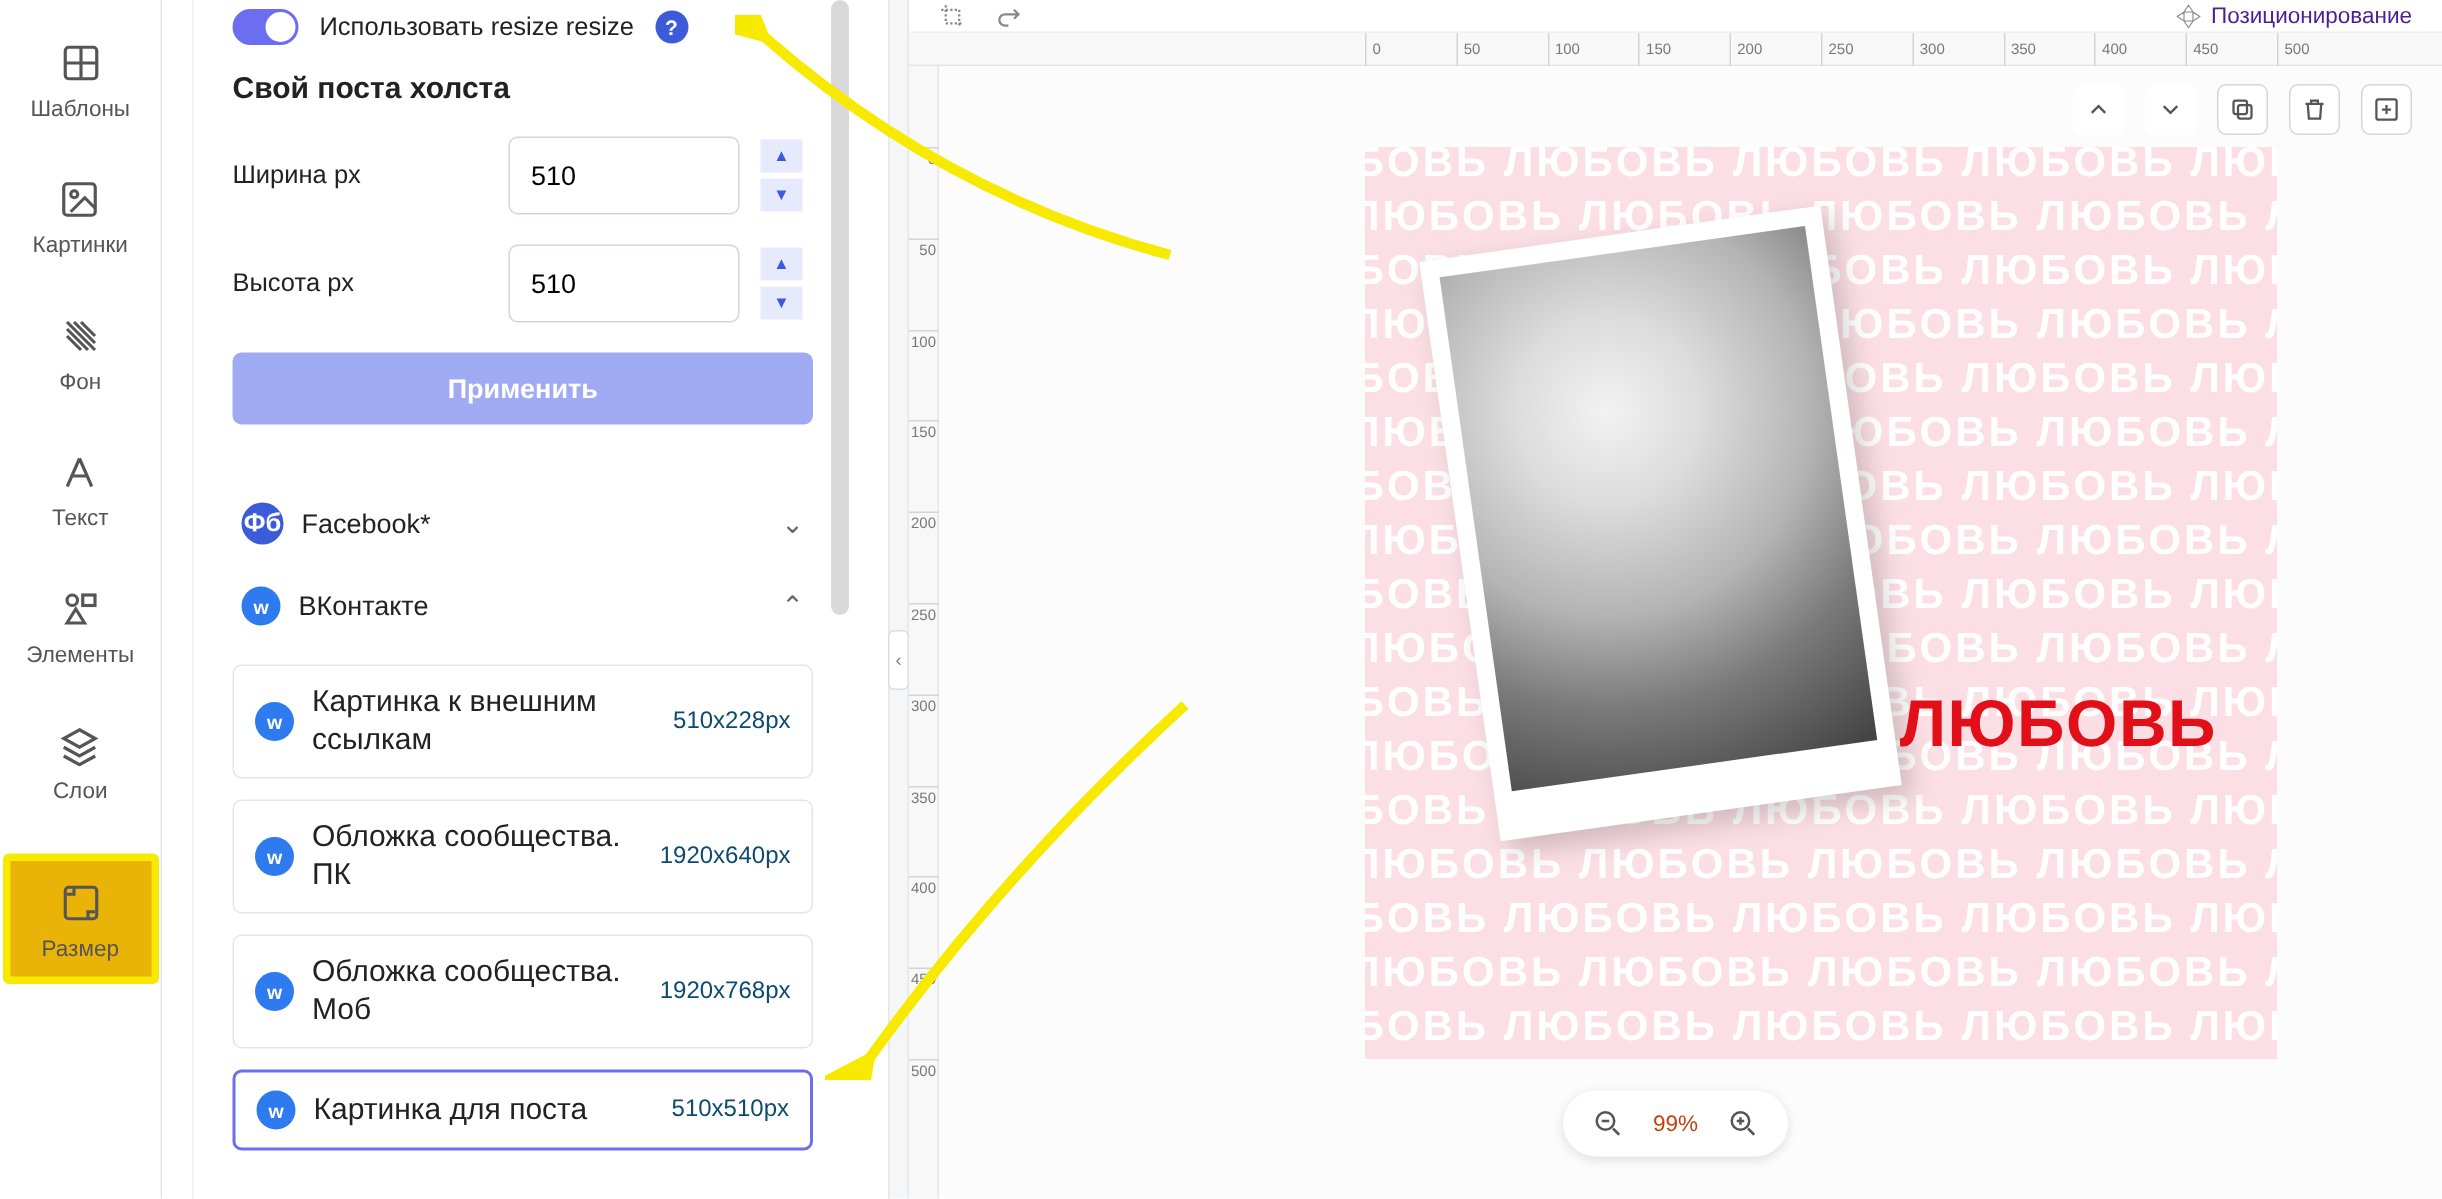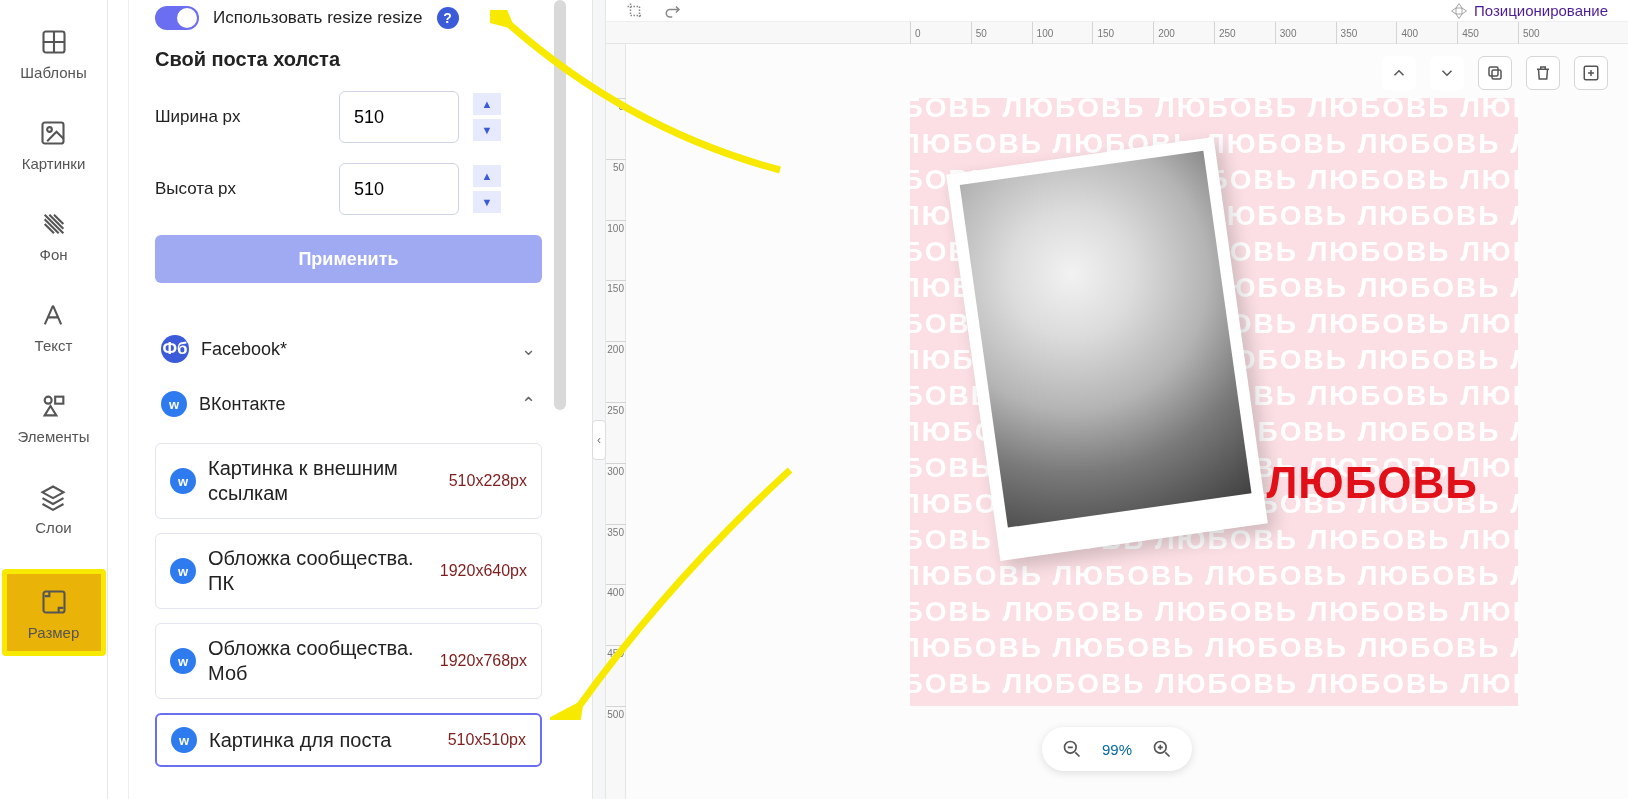--- a/index.html
+++ b/index.html
@@ -22,33 +22,33 @@
     border-left: 1px solid #eee;
   }
   .panel-inner { padding: 0 26px 0 26px; }
   .toggle-row { display: flex; align-items: center; gap: 14px; padding: 6px 0 18px; }
   .toggle { width: 44px; height: 24px; background: #6b6ef0; border-radius: 14px; position: relative; }
   .toggle::after { content: ""; position: absolute; right: 2px; top: 2px; width: 20px; height: 20px; background: #fff; border-radius: 50%; }
   .help-badge { width: 22px; height: 22px; border-radius: 50%; background: #3b5bd9; color: #fff; font-size: 14px; font-weight: bold; display: flex; align-items: center; justify-content: center; }
   .section-title { font-size: 20px; font-weight: 700; margin: 0 0 20px; }
   .dim-row { display: flex; align-items: center; gap: 14px; margin-bottom: 20px; }
   .dim-label { width: 170px; font-size: 17px; }
-  .dim-input { width: 120px; height: 52px; border: 1px solid #cfd4e5; border-radius: 6px; padding: 0 14px; font-size: 18px; }
+  .dim-input { width: 154px; height: 52px; border: 1px solid #cfd4e5; border-radius: 6px; padding: 0 14px; font-size: 18px; }
   .spinner { display: flex; flex-direction: column; gap: 4px; }
   .spinner button { width: 28px; height: 22px; border: none; background: #e7eafd; color: #3b5bd9; font-size: 11px; cursor: pointer; }
   .apply-btn { width: 100%; height: 48px; border: none; border-radius: 6px; background: #a0aaf2; color: #fff; font-size: 18px; font-weight: 600; cursor: pointer; margin-bottom: 38px; }
   .format-group { display: flex; align-items: center; gap: 12px; padding: 14px 6px; cursor: pointer; font-size: 18px; }
   .format-group .chev { margin-left: auto; color: #666; }
   .fb-badge { width: 28px; height: 28px; border-radius: 50%; background: #3b5bd9; color: #fff; font-size: 17px; font-weight: 700; display: flex; align-items: center; justify-content: center; }
   .vk-badge { width: 26px; height: 26px; border-radius: 50%; background: #2e7bf0; color: #fff; font-size: 13px; font-weight: 700; display: flex; align-items: center; justify-content: center; }
   .preset-list { display: flex; flex-direction: column; gap: 14px; margin-top: 12px; }
   .preset { display: flex; align-items: center; gap: 12px; padding: 12px 14px; border: 1px solid #e2e5f0; border-radius: 6px; cursor: pointer; }
   .preset.selected { border: 2px solid #6b6ef0; }
   .preset-name { font-size: 20px; flex: 1; line-height: 1.25; }
-  .preset-size { font-size: 16px; color: #7f1d1d; }
+  .preset-size { font-size: 16px; color: #0c4a6e; }
   .panel-scrollbar { position: absolute; right: 2px; top: 0; width: 12px; height: 410px; background: #d9d9d9; border-radius: 6px; }
 
   
   .divider { position: absolute; left: 592px; top: 0; width: 14px; height: 799px; background: #f5f6f8; border-left: 1px solid #e6e6e6; border-right: 1px solid #e6e6e6; }
   .collapse-handle { position: absolute; left: 592px; top: 420px; width: 14px; height: 40px; background: #fff; border: 1px solid #ddd; border-radius: 4px; display:flex; align-items:center; justify-content:center; color:#777; font-size:12px; }
 
   
   .workspace { position: absolute; left: 606px; top: 0; right: 0; bottom: 0; background: #fcfcfc; }
   .top-toolbar { position: absolute; left: 0; top: 0; right: 0; height: 22px; background: #fff; border-bottom: 1px solid #eee; display:flex; align-items:center; padding: 0 20px; gap: 20px; color:#888; }
   .top-toolbar .right { margin-left:auto; display:flex; align-items:center; gap:10px; color:#4c1d95; font-size:15px; }
@@ -77,21 +77,21 @@
   }
   .polaroid-inner {
     width:100%; height:100%;
     background: radial-gradient(circle at 40% 30%, #f2f2f2 0%, #dcdcdc 22%, #b4b4b4 48%, #7a7a7a 70%, #414141 100%);
   }
   .headline { position:absolute; right:40px; top:360px; font-family: Impact, "Arial Black", sans-serif; font-weight: 900; font-size:44px; color:#e11018; letter-spacing:1px; }
 
   .zoom-bar { position:absolute; left:50%; transform:translateX(-50%); bottom:28px; background:#fff; border-radius:24px; box-shadow:0 2px 8px rgba(0,0,0,.12); display:flex; align-items:center; gap:16px; padding:8px 16px; }
   .zoom-bar button { width:28px; height:28px; border:none; background:transparent; cursor:pointer; display:flex; align-items:center; justify-content:center; }
   .zoom-bar svg { width:20px; height:20px; stroke:#555; fill:none; stroke-width:2; }
-  .zoom-val { font-size:15px; color:#0369a1; }
+  .zoom-val { font-size:15px; color:#c2410c; }
 
   
   .annot { position:absolute; pointer-events:none; }
 </style>
 </head>
 <body>
 
 <div class="nav">
   <div class="nav-item">
     <svg viewBox="0 0 24 24">

